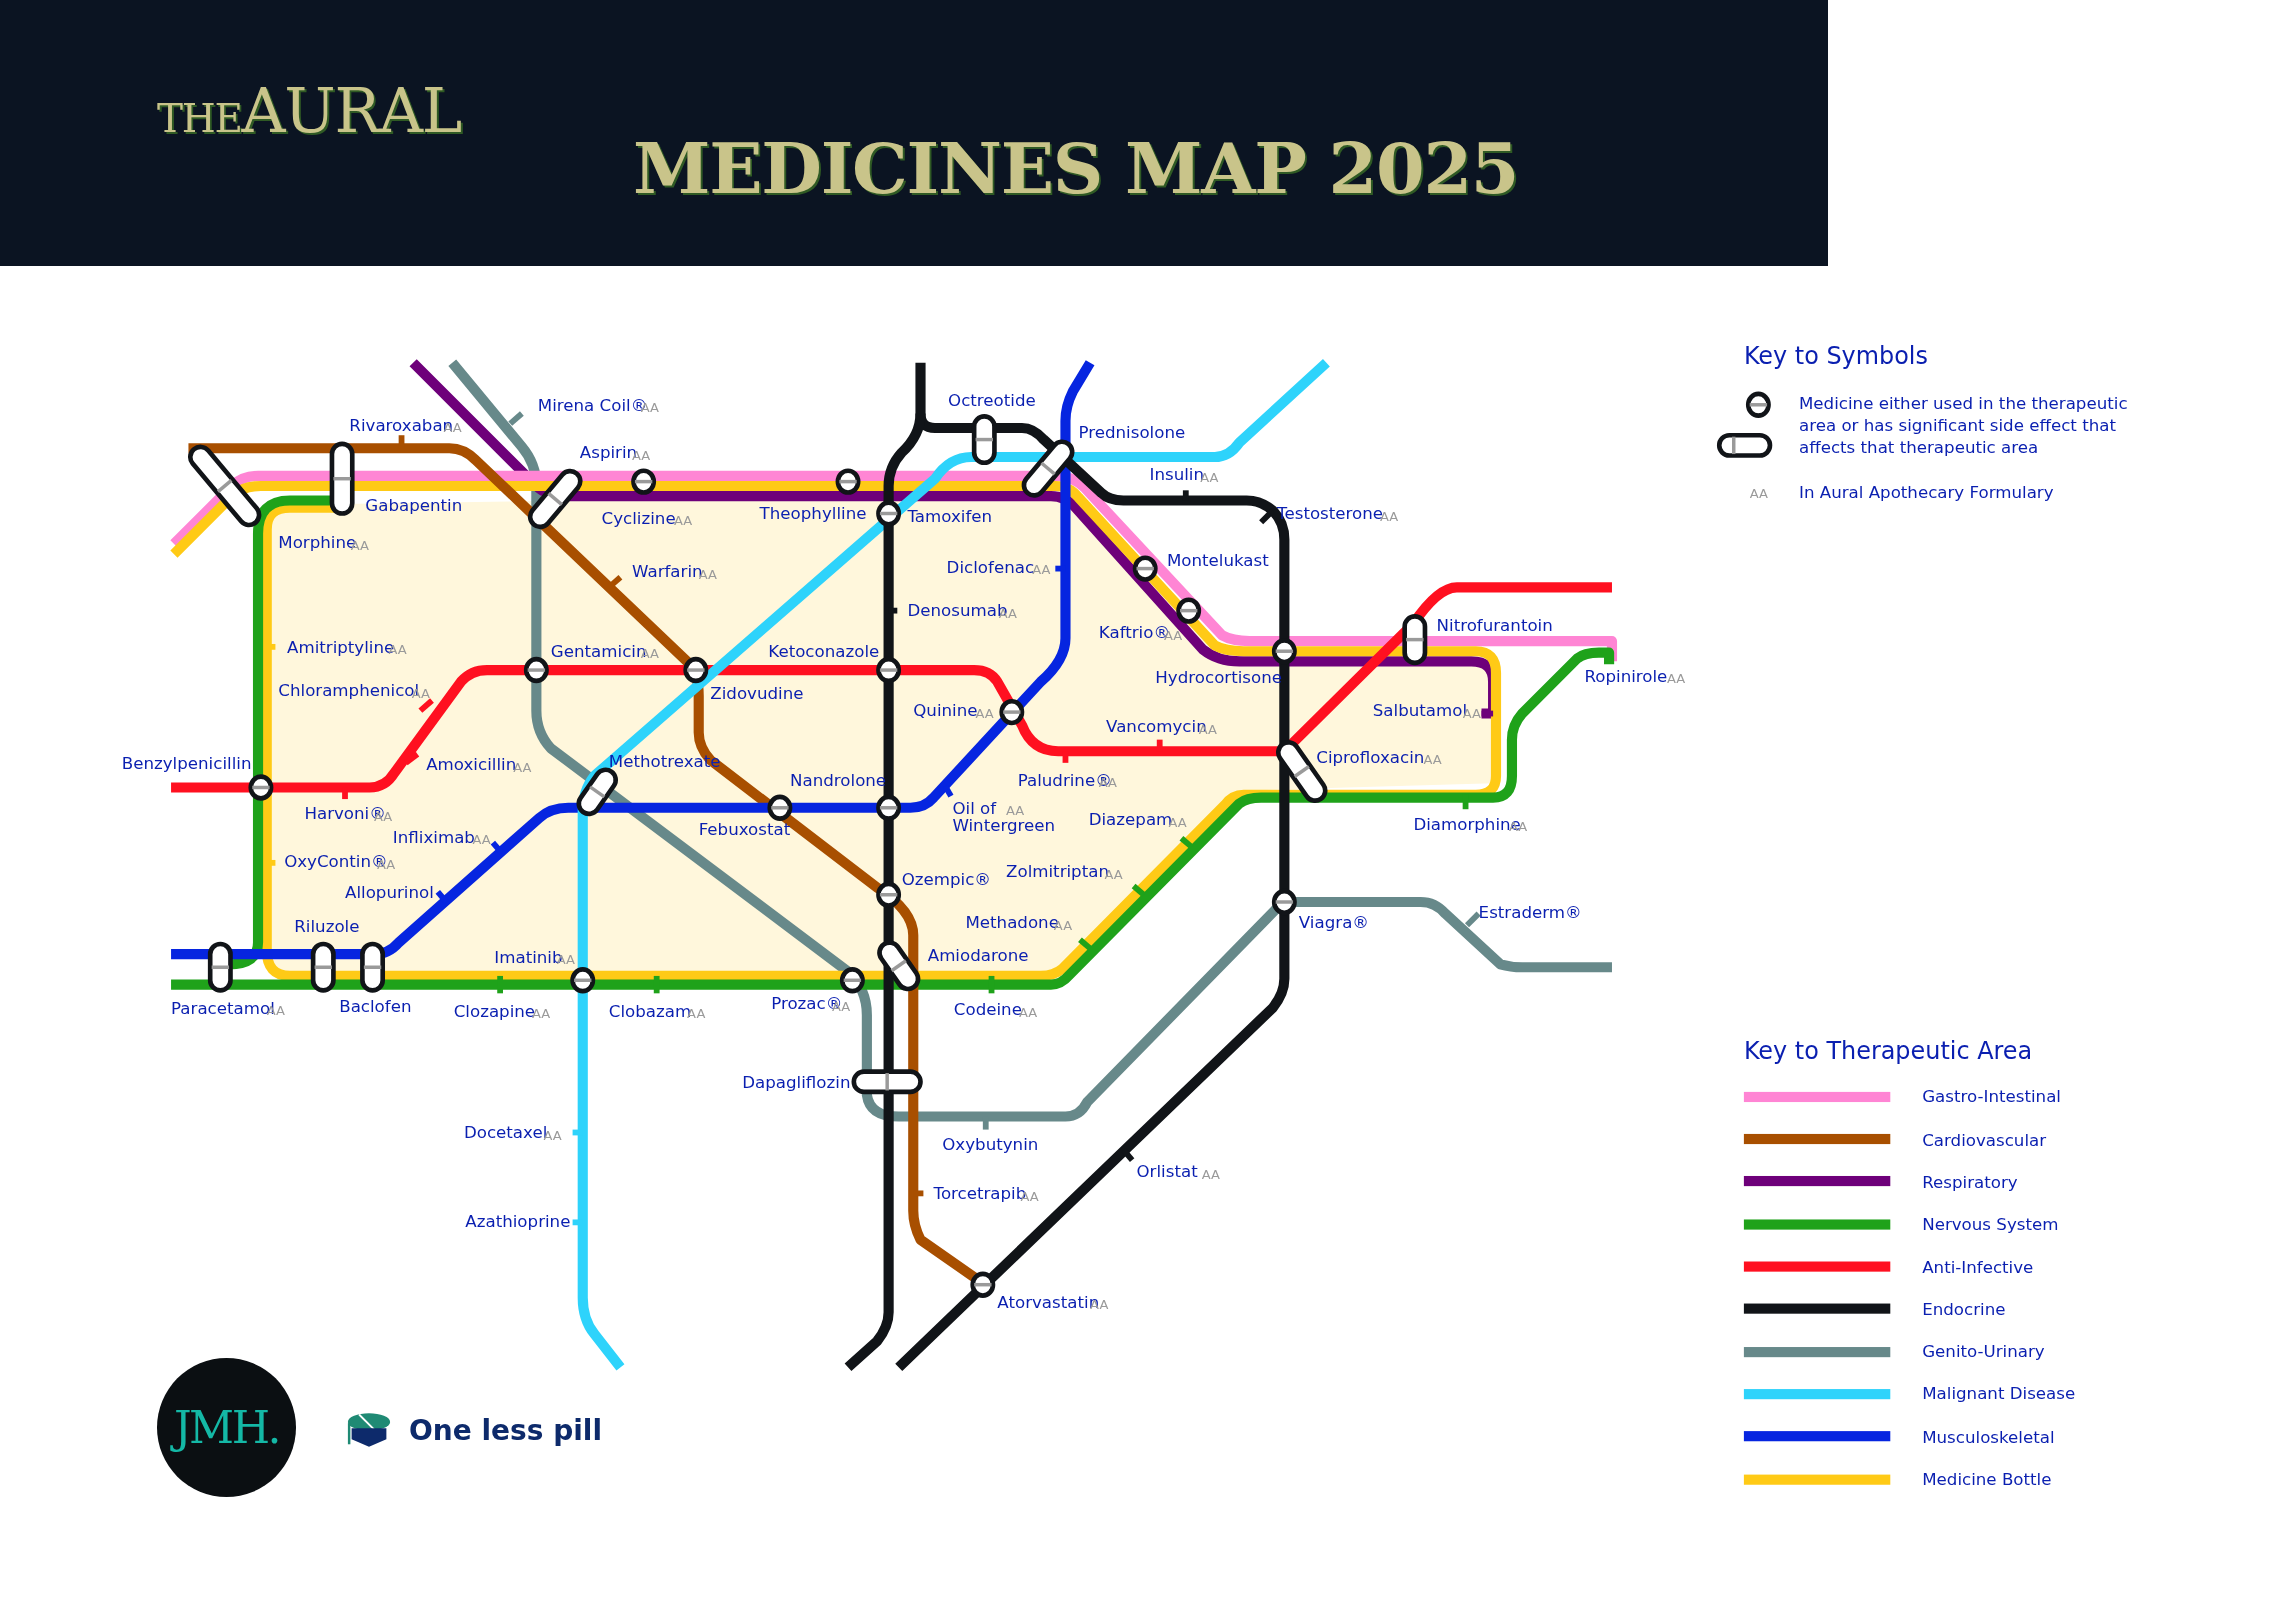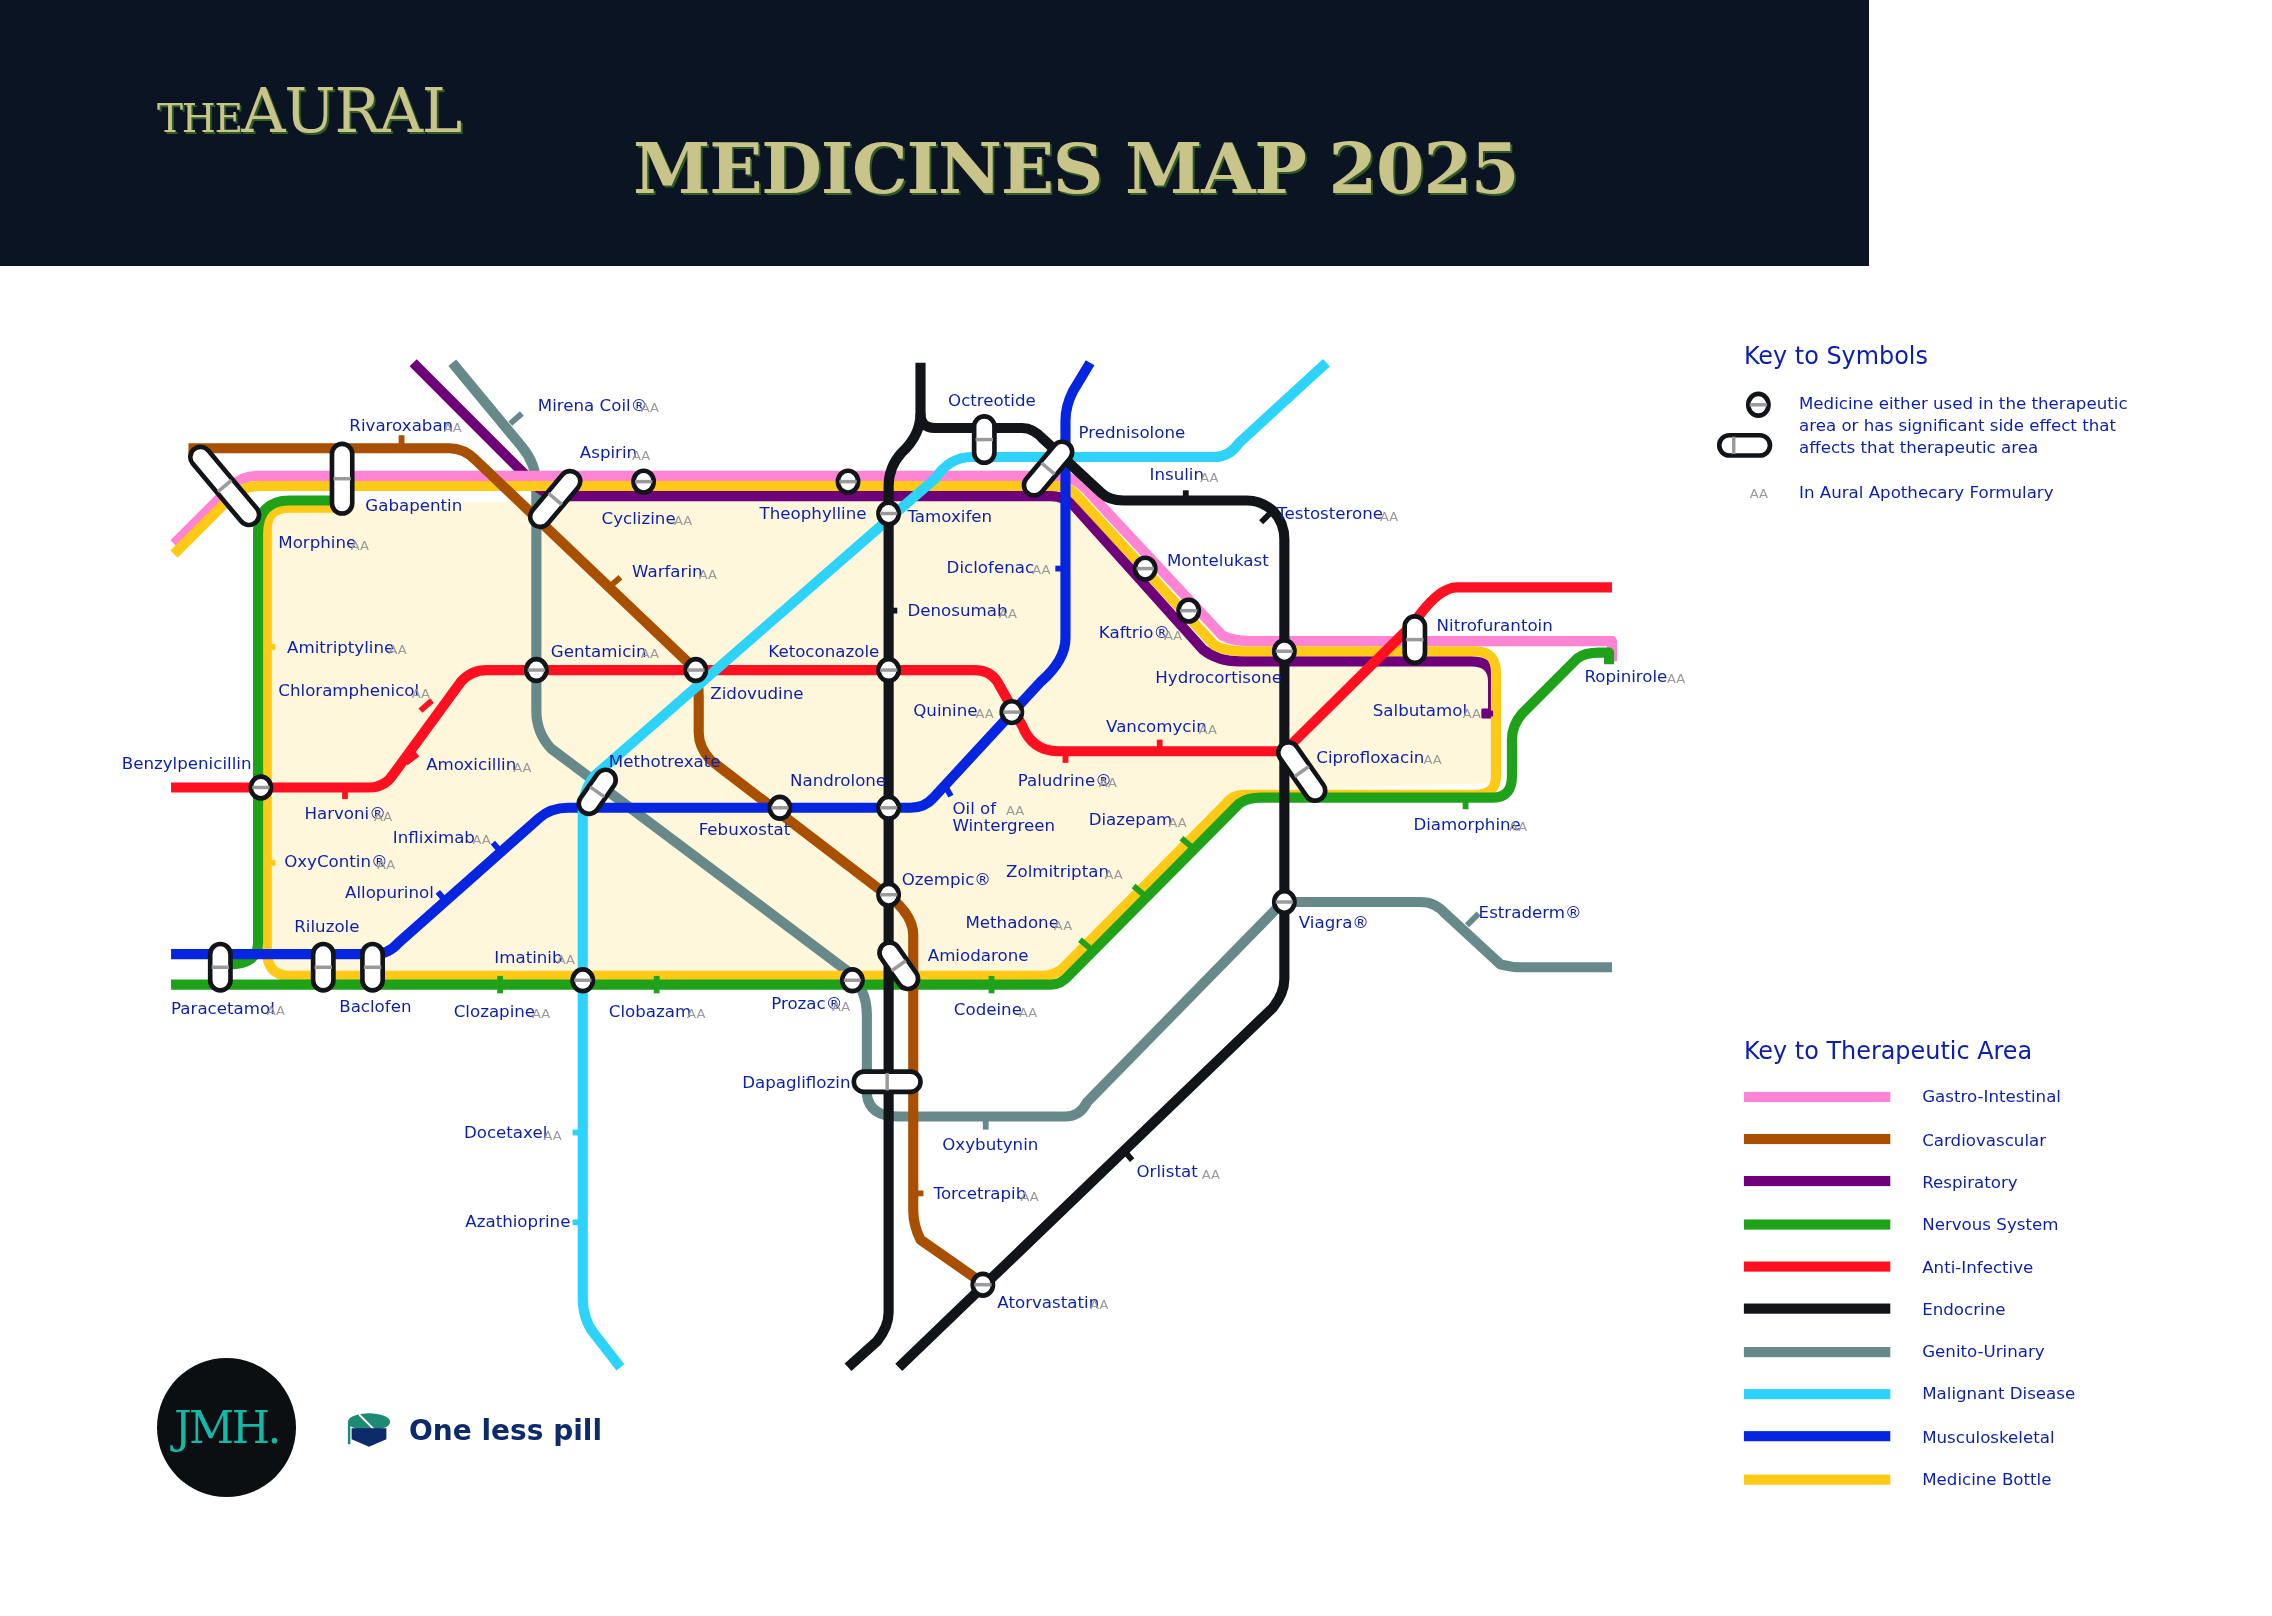--- a/index.html
+++ b/index.html
@@ -1,17 +1,17 @@
 <!DOCTYPE html>
 <html style="font-size:10px"><head>
 <meta charset="utf-8">
 <style>
   html, body { margin:0; padding:0; background:#ffffff; }
   body { width:2273px; height:1617px; position:relative; overflow:hidden; font-family:"DejaVu Sans", sans-serif; }
-  .header { position:absolute; left:0; top:0; width:1828px; height:266px; background:#0b1422;padding-left:41px; }
+  .header { position:absolute; left:0; top:0; width:1828px; height:266px; background:#0b1422; }
   .brand { position:absolute; left:157px; top:80px; color:#c9c48a; font-family:"DejaVu Serif", serif; text-align:center; line-height:1; text-shadow: 1.9px 1.9px 0 #2f5a24; }
   .brand .l1 { font-size:61px; letter-spacing:-1.3px; }
   .brand .l1 .small { font-size:39px; }
   .brand .l2 { font-size:65px; letter-spacing:-1.9px; margin-top:3.8px; }
   .title { position:absolute; left:633px; top:113px; color:#c9c48a; font-family:"DejaVu Serif", serif; font-size:70px; font-weight:bold; letter-spacing:-1.3px; text-shadow: 1.9px 1.9px 0 #2f5a24; margin-top: 14px; }
   svg.map { position:absolute; left:0; top:0; }
   .lbl { font-family:"DejaVu Sans", sans-serif; font-size:11.5px; fill:#0a1fb0; }
   .aa { font-family:"DejaVu Sans", sans-serif; font-size:9px; fill:#9a9a9a; }
   .keyh { font-family:"DejaVu Sans", sans-serif; font-size:16.5px; fill:#0a1fb0; }
   .keyt { font-family:"DejaVu Sans", sans-serif; font-size:11.5px; fill:#0a1fb0; }

